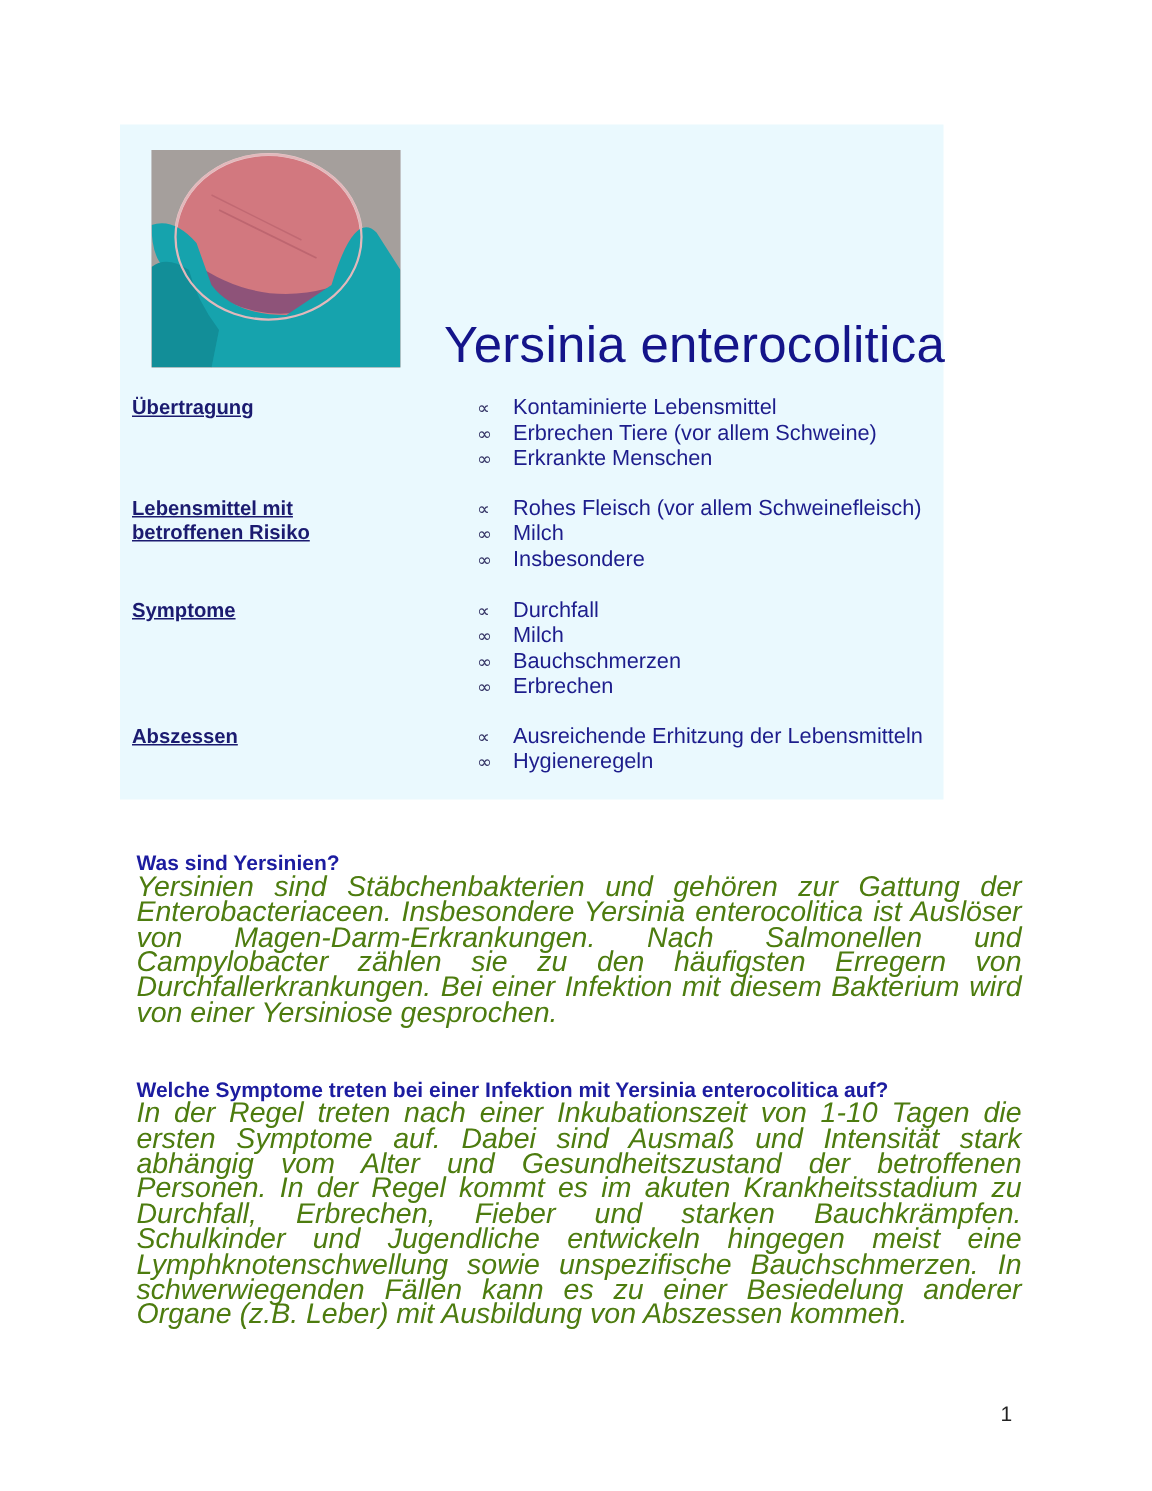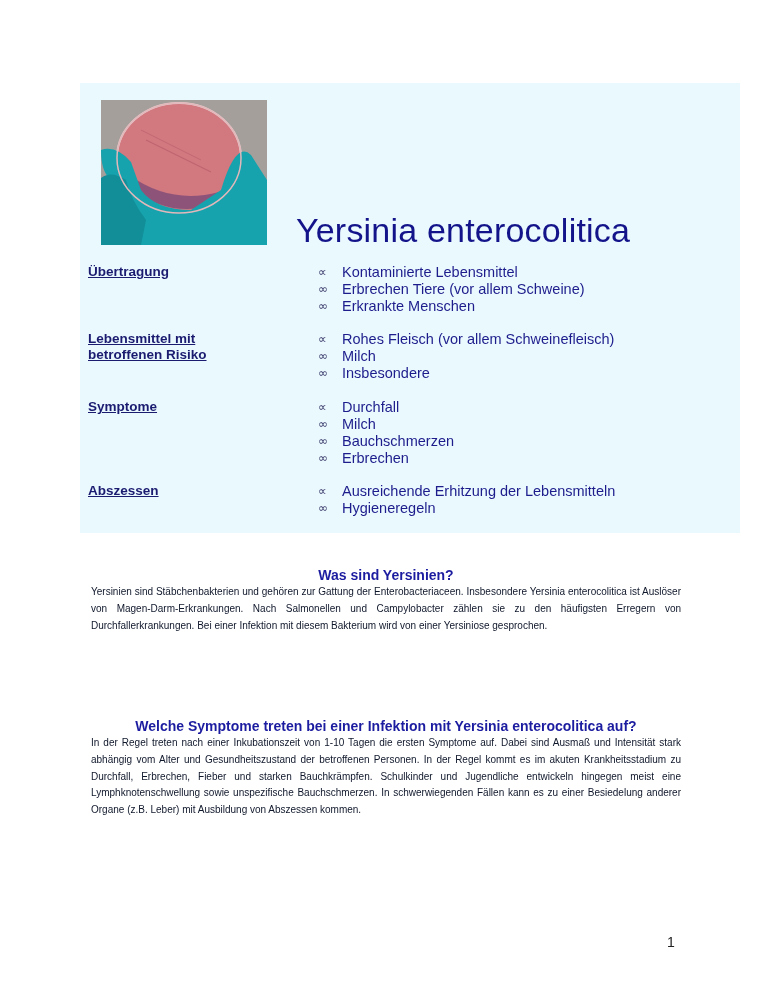--- a/index.html
+++ b/index.html
@@ -1,37 +1,37 @@
 <!DOCTYPE html>
 <html><head>
 <meta charset="utf-8">
 <style>
   html, body { margin:0; padding:0; background:#ffffff; }
   body { width:768px; height:994px; position:relative; overflow:hidden;
          font-family:"Liberation Sans", sans-serif; }
-  .infobox { position:absolute; left:80px; top:83px; width:660px; height:450px;
+  .infobox { position:absolute; left:80px; top:83px; width:549px; height:450px;
              background:#eaf9fe; }
   .photo { position:absolute; left:21px; top:17px; width:166px; height:145px;
            background:#a49e9b; overflow:hidden; }
   .photo svg { display:block; }
   .title { position:absolute; left:216px; top:128px; font-size:34px; color:#14148a;
            letter-spacing:0.2px; white-space:nowrap; }
   .row { position:absolute; left:8px; width:580px; }
   .label { position:absolute; left:0; top:0; width:200px; font-weight:bold;
            font-size:13.5px; line-height:16px; color:#1b1b70;text-decoration:underline; }
   .items { position:absolute; left:230px; top:0; margin:0; padding:0; list-style:none; }
   .items li { position:relative; height:17px; line-height:17px; font-size:14.5px;
               color:#1d1d8c; white-space:nowrap; }
   .bullet { position:absolute; left:0; top:0; width:20px; font-size:12px; color:#3a3a6a;
             font-family:"DejaVu Sans", sans-serif; }
   .item-text { position:absolute; left:24px; top:0; }
   .section { position:absolute; left:91px; width:590px; }
-  .section h2 { margin:0; font-size:14px; font-weight:bold; color:#1c1ca0; line-height:17px;text-align:center; }
-  .section p { margin:0; font-size:10px; line-height:16.8px; color:#0f172a;
-               text-align:justify; text-align-last:left; }
+  .section h2 { margin:0; font-size:14px; font-weight:bold; color:#1c1ca0; line-height:17px; }
+  .section p { margin:0; font-size:19px; line-height:16.8px; color:#4d7c0f;
+               text-align:justify; text-align-last:left;font-style:italic; }
   .pagenum { position:absolute; left:667px; top:934px; font-size:14px; color:#222; }
 </style>
 </head>
 <body>
 
 <div class="infobox">
   <div class="photo">
     <svg width="166" height="145" viewBox="0 0 166 145">
       <rect width="166" height="145" fill="#a59f9c"></rect>
       <ellipse cx="78" cy="58" rx="62" ry="55" fill="#d2787f" stroke="#e8c9cb" stroke-width="2"></ellipse>

